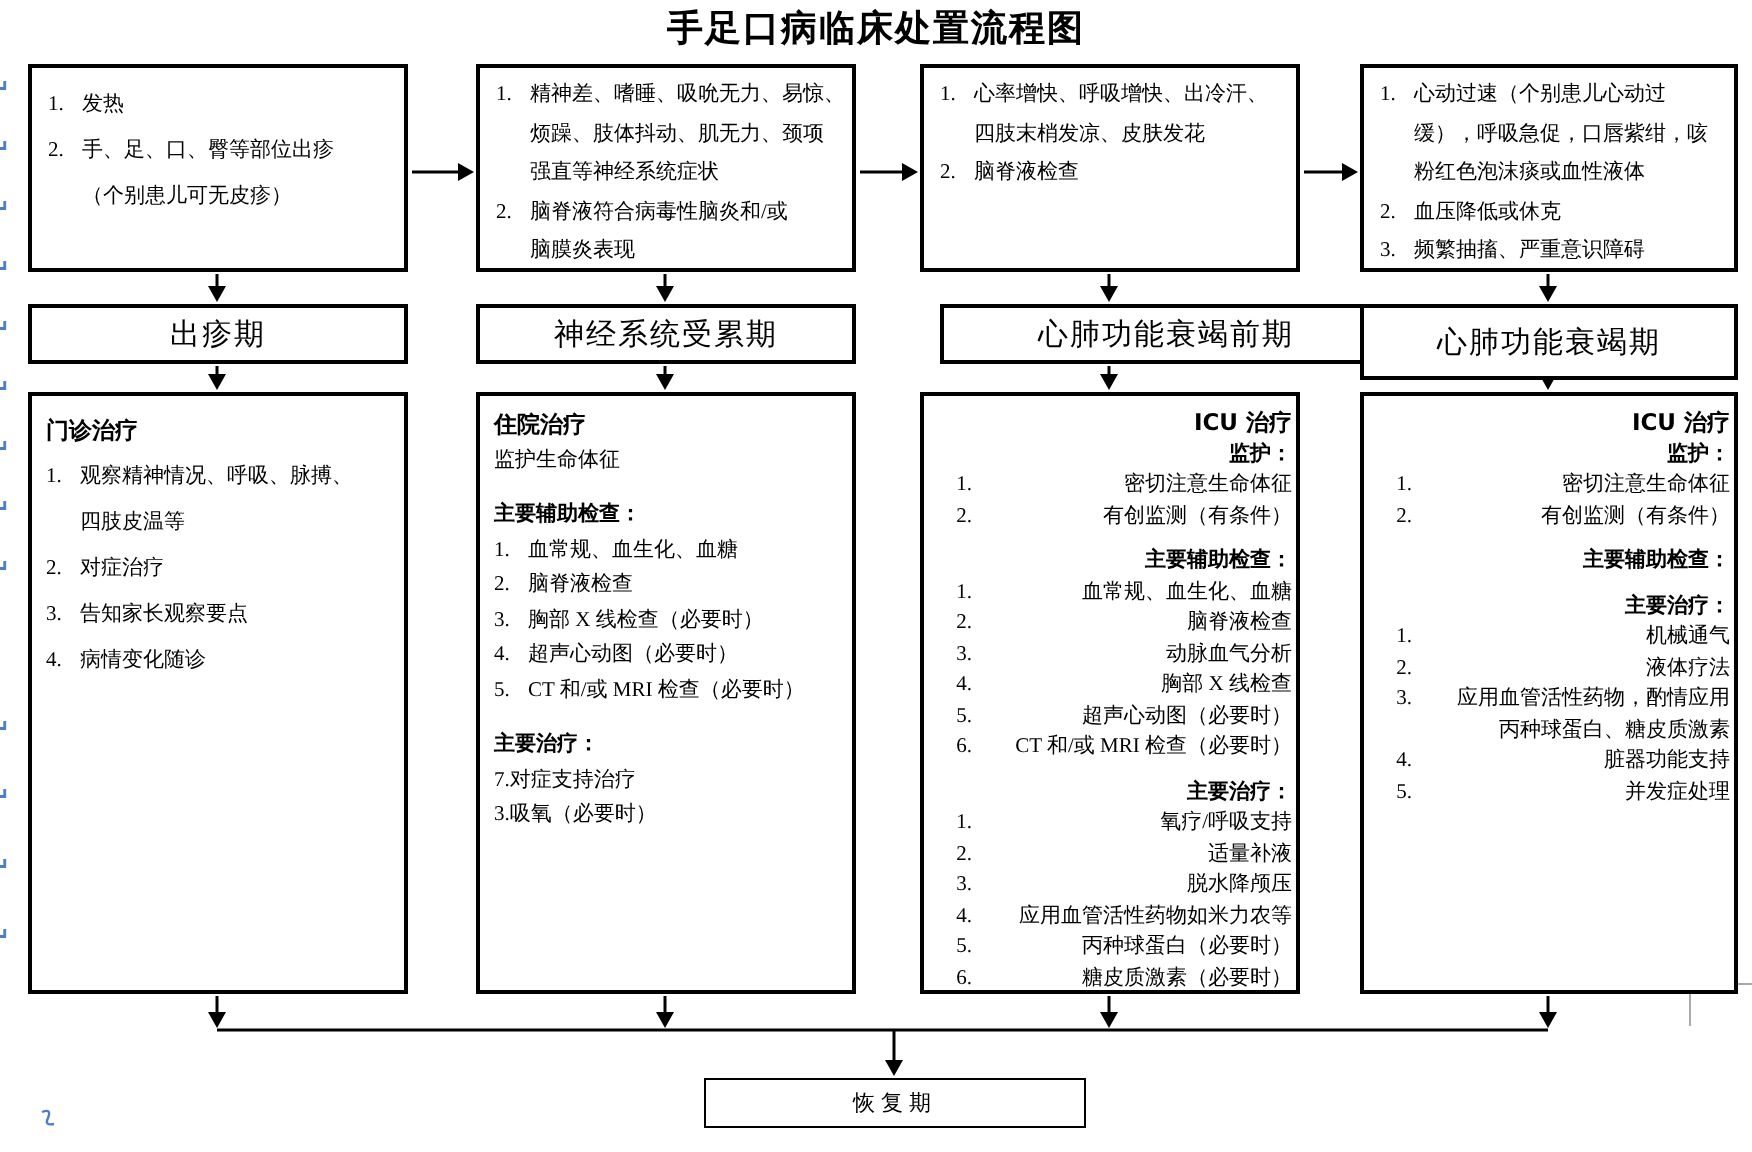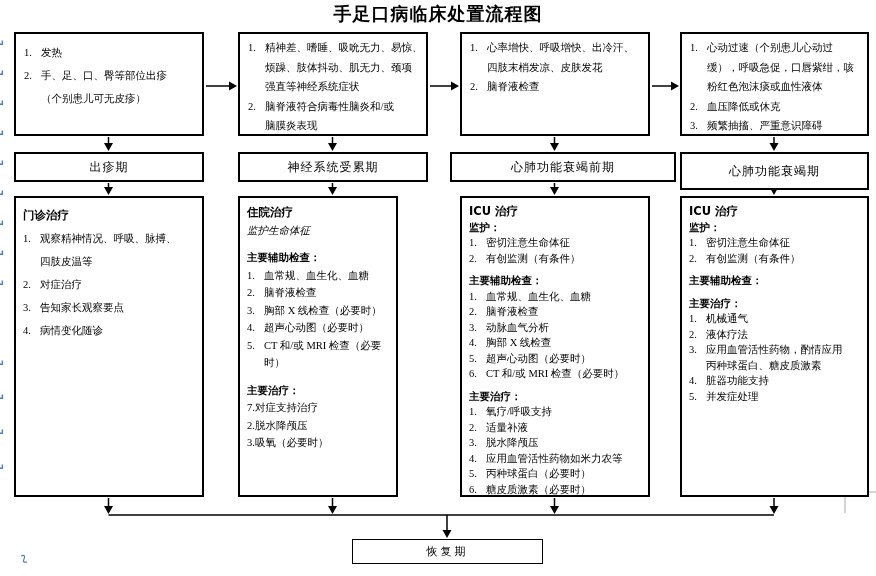--- a/index.html
+++ b/index.html
@@ -7,37 +7,37 @@
     width:876px;height:576px;position:relative;overflow:hidden;background:#ffffff;
     font-family:"Liberation Serif","DejaVu Serif",serif;color:#000;
   }
   .page-title{
     position:absolute;left:0;top:2px;width:876px;text-align:center;
     font-family:"DejaVu Sans","Liberation Sans",sans-serif;
     font-weight:bold;font-size:18px;letter-spacing:1px;
   }
   .box{position:absolute;background:#fff;border:2px solid #000;box-sizing:border-box;}
   .sym-box{padding:4px 2px 0 8px;}
-  .stage-box{display:flex;align-items:center;justify-content:center;font-size:12px;letter-spacing:1px;}
+  .stage-box{display:flex;align-items:center;justify-content:center;font-size:15px;letter-spacing:1px;}
   .treat-box{padding:6px 2px 16px 7px;}
   .recovery-box{border-width:1.5px;display:flex;align-items:center;justify-content:center;font-size:11px;letter-spacing:3px;}
   .item{display:flex;align-items:flex-start;}
   .item .num{flex:0 0 17px;}
   .item .txt{white-space:pre-wrap;flex:1 1 auto;}
   .t-title{font-family:"DejaVu Sans","Liberation Sans",sans-serif;font-weight:bold;font-size:11.5px;}
   .sec-head{font-weight:bold;}
-  .sec-head.plain{font-weight:normal;font-style:italic;}
+  .sec-head.plain{font-weight:normal;}
   .t-section{margin-top:0;}
   .fs{font-size:10.5px;}
   
   .col0 .sym-body{line-height:23px;padding-top:3px;}
   .col1 .sym-body,.col2 .sym-body,.col3 .sym-body{line-height:19.5px;}
   .col0 .treat-body{line-height:23px;}
   .col1 .treat-body{line-height:17.5px;}
-  .col2 .treat-body,.col3 .treat-body{line-height:15.5px;}
+  .col2 .treat-body,.col3 .treat-body{line-height:15.5px;text-align:right;}
   .col1 .t-section + .t-section{margin-top:10px;}
   .col2 .t-section + .t-section,.col3 .t-section + .t-section{margin-top:7px;}
   .ret-mark{
     position:absolute;left:-5px;width:16px;height:14px;
     font-family:"DejaVu Sans","Liberation Sans",sans-serif;
     font-weight:bold;font-size:12px;line-height:12px;
   }
   svg.overlay{position:absolute;left:0;top:0;}
 </style>
 </head>
@@ -139,21 +139,21 @@
           <div class="item ">
             <span class="num">2.</span>
             <span class="txt">脑脊液符合病毒性脑炎和/或
 脑膜炎表现</span>
           </div>
         </div>
       </div>
       <div class="box stage-box" style="left: 238px; top: 152px; width: 190px; height: 30px;">
         <span>神经系统受累期</span>
       </div>
-      <div class="box treat-box fs" style="left: 238px; top: 196px; width: 160px; height: 301px;">
+      <div class="box treat-box fs" style="left: 238px; top: 196px; width: 190px; height: 301px;">
         <div class="treat-body">
           <div class="t-title">住院治疗</div>
           <div class="t-section">
             <div class="sec-head plain">监护生命体征</div>
           </div>
           <div class="t-section">
             <div class="sec-head">主要辅助检查：</div>
             <div class="item ">
               <span class="num">1.</span>
               <span class="txt">血常规、血生化、血糖</span>
@@ -172,23 +172,20 @@
             </div>
             <div class="item ">
               <span class="num">5.</span>
               <span class="txt">CT 和/或 MRI 检查（必要时）</span>
             </div>
           </div>
           <div class="t-section">
             <div class="sec-head">主要治疗：</div>
             <div class="item ">
               <span class="txt">7.对症支持治疗</span>
-            </div>
-            <div class="item ">
-              <span class="txt">2.脱水降颅压</span>
             </div>
             <div class="item ">
               <span class="txt">3.吸氧（必要时）</span>
             </div>
           </div>
         </div>
       </div>
     </div>
     <div class="col2">
       <div class="box sym-box fs" style="left: 460px; top: 32px; width: 190px; height: 104px;">
@@ -197,21 +194,21 @@
             <span class="num">1.</span>
             <span class="txt">心率增快、呼吸增快、出冷汗、
 四肢末梢发凉、皮肤发花</span>
           </div>
           <div class="item ">
             <span class="num">2.</span>
             <span class="txt">脑脊液检查</span>
           </div>
         </div>
       </div>
-      <div class="box stage-box" style="left: 450px; top: 152px; width: 226px; height: 30px;">
+      <div class="box stage-box" style="left: 470px; top: 152px; width: 226px; height: 30px;">
         <span>心肺功能衰竭前期</span>
       </div>
       <div class="box treat-box fs" style="left: 460px; top: 196px; width: 190px; height: 301px;">
         <div class="treat-body">
           <div class="t-title">ICU 治疗</div>
           <div class="t-section">
             <div class="sec-head">监护：</div>
             <div class="item ">
               <span class="num">1.</span>
               <span class="txt">密切注意生命体征</span>

